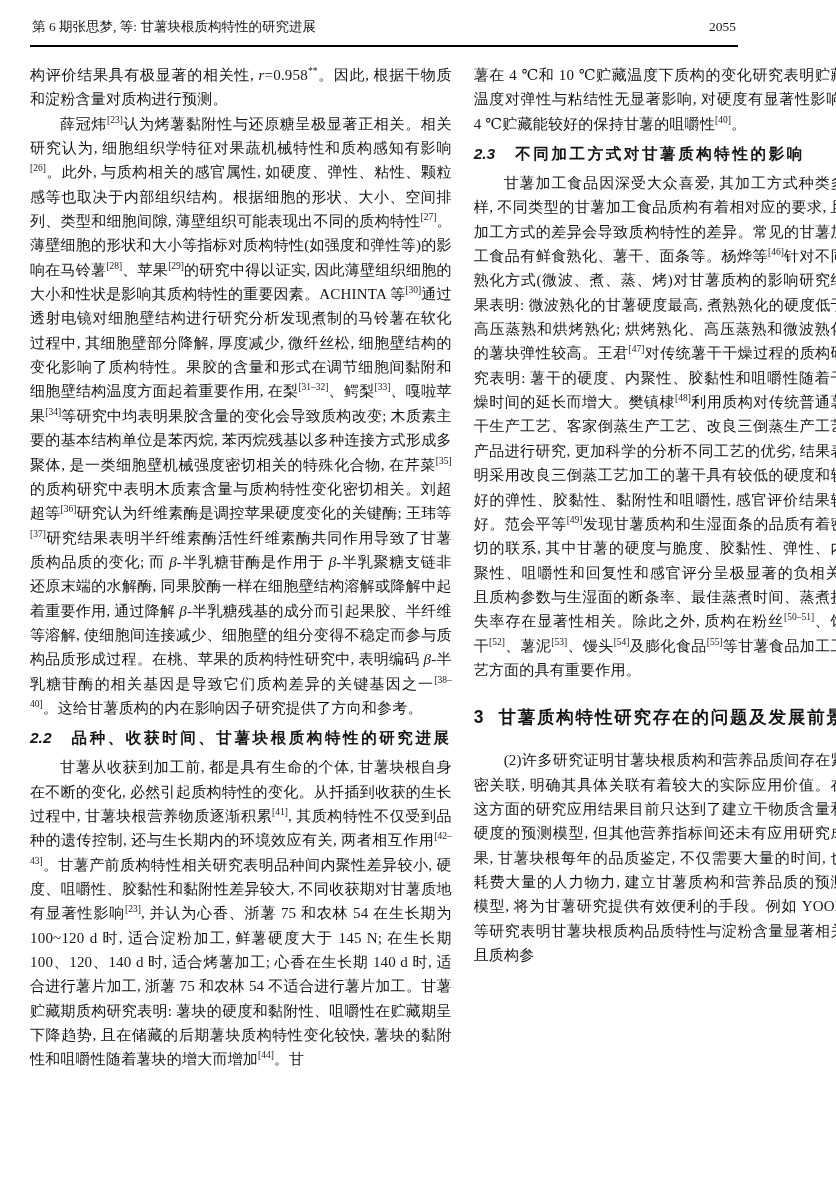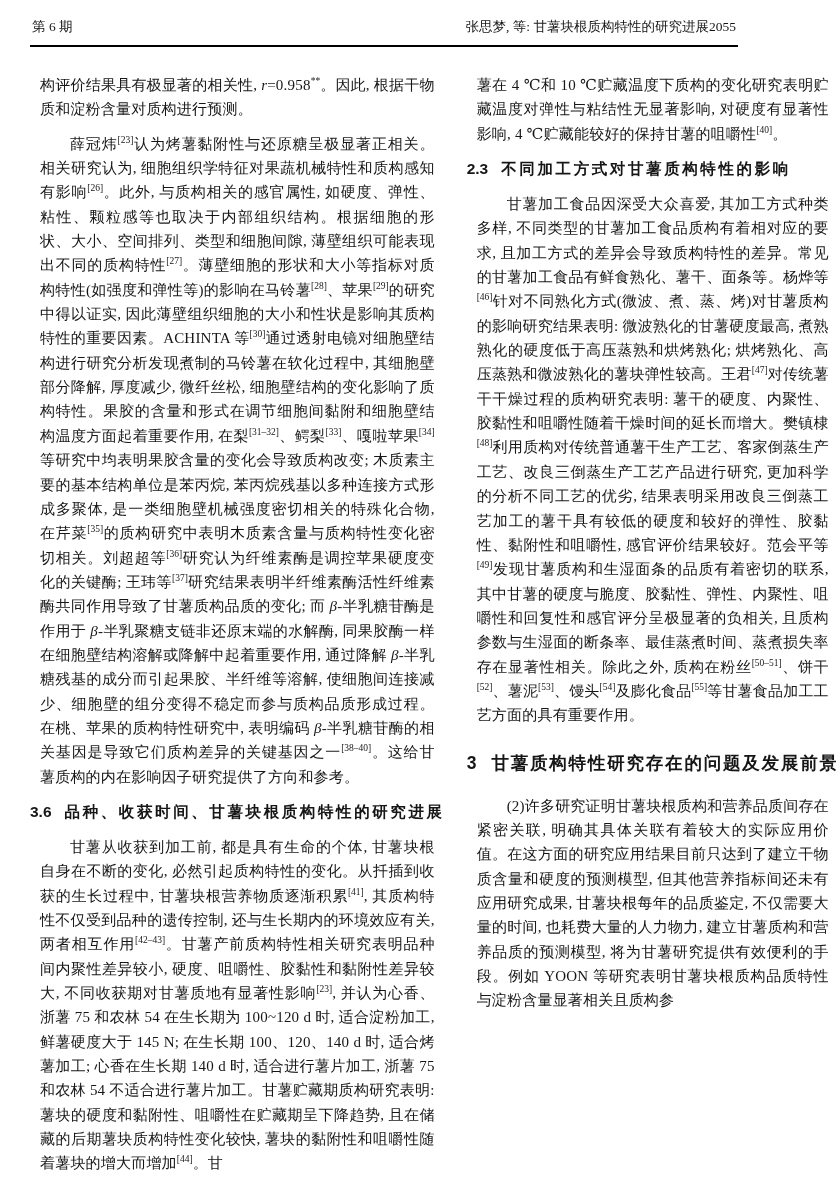--- a/index.html
+++ b/index.html
@@ -6,34 +6,34 @@
   body{
     width:836px;height:1196px;background:#ffffff;color:#161616;
     font-family:"Liberation Serif","DejaVu Serif",serif;
     overflow:hidden;
   }
   .page{box-sizing:border-box;width:768px;height:1196px;padding:12px 30px 0 30px;}
   .running-head{
     display:flex;justify-content:space-between;align-items:baseline;
     font-size:13.5px;padding:6px 2px 9px 2px;
   }
-  .running-head .center{flex:1;text-align:right;}
+  .running-head .center{flex:1;text-align:left;}
   .head-rule{border:none;border-top:2.4px solid #000;margin:0 0 16px 0;}
   .columns{display:grid;grid-template-columns:1fr 1fr;column-gap:22px;}
   .para{
-    margin:10px;font-size:15px;line-height:24.35px;text-align:justify;
+    margin:0;font-size:15px;line-height:24.35px;text-align:justify;
     letter-spacing:0.2px;
   }
   .para.indent{text-indent:2em;}
   sup{font-size:9.5px;line-height:0;vertical-align:super;letter-spacing:0;}
   .h2{
     font-family:"Liberation Sans","DejaVu Sans",sans-serif;font-weight:bold;
     font-size:15.5px;line-height:26px;margin:5px 0 4px 0;white-space:nowrap;
   }
-  .h2 .num{margin-right:13px;}
+  .h2 .num{margin-right:20px;font-style:italic;}
   .h2 .title{letter-spacing:2.6px;margin-top:16px;}
   .h1{
     font-family:"Liberation Sans","DejaVu Sans",sans-serif;font-weight:bold;
     font-size:17.5px;line-height:28px;margin:21px 0 17px 0;white-space:nowrap;
   }
   .h1 .num{margin-right:15px;}
   .h1 .title{letter-spacing:1.8px;}
   i{font-style:italic;}
 </style>
 </head>
@@ -43,21 +43,21 @@
   <header class="running-head">
     <span>第 6 期</span>
     <span class="center">张思梦, 等: 甘薯块根质构特性的研究进展</span>
     <span>2055</span>
   </header>
   <hr class="head-rule">
   <main class="columns">
     <section class="col">
         <p class="para">构评价结果具有极显著的相关性, <i>r</i>=0.958<sup>**</sup>。因此, 根据干物质和淀粉含量对质构进行预测。</p>
         <p class="para indent">薛冠炜<sup>[23]</sup>认为烤薯黏附性与还原糖呈极显著正相关。相关研究认为, 细胞组织学特征对果蔬机械特性和质构感知有影响<sup>[26]</sup>。此外, 与质构相关的感官属性, 如硬度、弹性、粘性、颗粒感等也取决于内部组织结构。根据细胞的形状、大小、空间排列、类型和细胞间隙, 薄壁组织可能表现出不同的质构特性<sup>[27]</sup>。薄壁细胞的形状和大小等指标对质构特性(如强度和弹性等)的影响在马铃薯<sup>[28]</sup>、苹果<sup>[29]</sup>的研究中得以证实, 因此薄壁组织细胞的大小和性状是影响其质构特性的重要因素。ACHINTA 等<sup>[30]</sup>通过透射电镜对细胞壁结构进行研究分析发现煮制的马铃薯在软化过程中, 其细胞壁部分降解, 厚度减少, 微纤丝松, 细胞壁结构的变化影响了质构特性。果胶的含量和形式在调节细胞间黏附和细胞壁结构温度方面起着重要作用, 在梨<sup>[31–32]</sup>、鳄梨<sup>[33]</sup>、嘎啦苹果<sup>[34]</sup>等研究中均表明果胶含量的变化会导致质构改变; 木质素主要的基本结构单位是苯丙烷, 苯丙烷残基以多种连接方式形成多聚体, 是一类细胞壁机械强度密切相关的特殊化合物, 在芹菜<sup>[35]</sup>的质构研究中表明木质素含量与质构特性变化密切相关。刘超超等<sup>[36]</sup>研究认为纤维素酶是调控苹果硬度变化的关键酶; 王玮等<sup>[37]</sup>研究结果表明半纤维素酶活性纤维素酶共同作用导致了甘薯质构品质的变化; 而 <i>β</i>-半乳糖苷酶是作用于 <i>β</i>-半乳聚糖支链非还原末端的水解酶, 同果胶酶一样在细胞壁结构溶解或降解中起着重要作用, 通过降解 <i>β</i>-半乳糖残基的成分而引起果胶、半纤维等溶解, 使细胞间连接减少、细胞壁的组分变得不稳定而参与质构品质形成过程。在桃、苹果的质构特性研究中, 表明编码 <i>β</i>-半乳糖苷酶的相关基因是导致它们质构差异的关键基因之一<sup>[38–40]</sup>。这给甘薯质构的内在影响因子研究提供了方向和参考。</p>
-        <div class="h2"><span class="num">3.6</span><span class="title">品种、收获时间、甘薯块根质构特性的研究进展</span></div>
+        <div class="h2"><span class="num">2.2</span><span class="title">品种、收获时间、甘薯块根质构特性的研究进展</span></div>
         <p class="para indent">甘薯从收获到加工前, 都是具有生命的个体, 甘薯块根自身在不断的变化, 必然引起质构特性的变化。从扦插到收获的生长过程中, 甘薯块根营养物质逐渐积累<sup>[41]</sup>, 其质构特性不仅受到品种的遗传控制, 还与生长期内的环境效应有关, 两者相互作用<sup>[42–43]</sup>。甘薯产前质构特性相关研究表明品种间内聚性差异较小, 硬度、咀嚼性、胶黏性和黏附性差异较大, 不同收获期对甘薯质地有显著性影响<sup>[23]</sup>, 并认为心香、浙薯 75 和农林 54 在生长期为 100~120 d 时, 适合淀粉加工, 鲜薯硬度大于 145 N; 在生长期 100、120、140 d 时, 适合烤薯加工; 心香在生长期 140 d 时, 适合进行薯片加工, 浙薯 75 和农林 54 不适合进行薯片加工。甘薯贮藏期质构研究表明: 薯块的硬度和黏附性、咀嚼性在贮藏期呈下降趋势, 且在储藏的后期薯块质构特性变化较快, 薯块的黏附性和咀嚼性随着薯块的增大而增加<sup>[44]</sup>。甘</p>
       </section>
     <section class="col">
         <p class="para">薯在 4 ℃和 10 ℃贮藏温度下质构的变化研究表明贮藏温度对弹性与粘结性无显著影响, 对硬度有显著性影响, 4 ℃贮藏能较好的保持甘薯的咀嚼性<sup>[40]</sup>。</p>
         <div class="h2"><span class="num">2.3</span><span class="title">不同加工方式对甘薯质构特性的影响</span></div>
         <p class="para indent">甘薯加工食品因深受大众喜爱, 其加工方式种类多样, 不同类型的甘薯加工食品质构有着相对应的要求, 且加工方式的差异会导致质构特性的差异。常见的甘薯加工食品有鲜食熟化、薯干、面条等。杨烨等<sup>[46]</sup>针对不同熟化方式(微波、煮、蒸、烤)对甘薯质构的影响研究结果表明: 微波熟化的甘薯硬度最高, 煮熟熟化的硬度低于高压蒸熟和烘烤熟化; 烘烤熟化、高压蒸熟和微波熟化的薯块弹性较高。王君<sup>[47]</sup>对传统薯干干燥过程的质构研究表明: 薯干的硬度、内聚性、胶黏性和咀嚼性随着干燥时间的延长而增大。樊镇棣<sup>[48]</sup>利用质构对传统普通薯干生产工艺、客家倒蒸生产工艺、改良三倒蒸生产工艺产品进行研究, 更加科学的分析不同工艺的优劣, 结果表明采用改良三倒蒸工艺加工的薯干具有较低的硬度和较好的弹性、胶黏性、黏附性和咀嚼性, 感官评价结果较好。范会平等<sup>[49]</sup>发现甘薯质构和生湿面条的品质有着密切的联系, 其中甘薯的硬度与脆度、胶黏性、弹性、内聚性、咀嚼性和回复性和感官评分呈极显著的负相关, 且质构参数与生湿面的断条率、最佳蒸煮时间、蒸煮损失率存在显著性相关。除此之外, 质构在粉丝<sup>[50–51]</sup>、饼干<sup>[52]</sup>、薯泥<sup>[53]</sup>、馒头<sup>[54]</sup>及膨化食品<sup>[55]</sup>等甘薯食品加工工艺方面的具有重要作用。</p>
         <div class="h1"><span class="num">3</span><span class="title">甘薯质构特性研究存在的问题及发展前景</span></div>
         <p class="para indent">(2)许多研究证明甘薯块根质构和营养品质间存在紧密关联, 明确其具体关联有着较大的实际应用价值。在这方面的研究应用结果目前只达到了建立干物质含量和硬度的预测模型, 但其他营养指标间还未有应用研究成果, 甘薯块根每年的品质鉴定, 不仅需要大量的时间, 也耗费大量的人力物力, 建立甘薯质构和营养品质的预测模型, 将为甘薯研究提供有效便利的手段。例如 YOON 等研究表明甘薯块根质构品质特性与淀粉含量显著相关且质构参</p>
       </section>
   </main>

